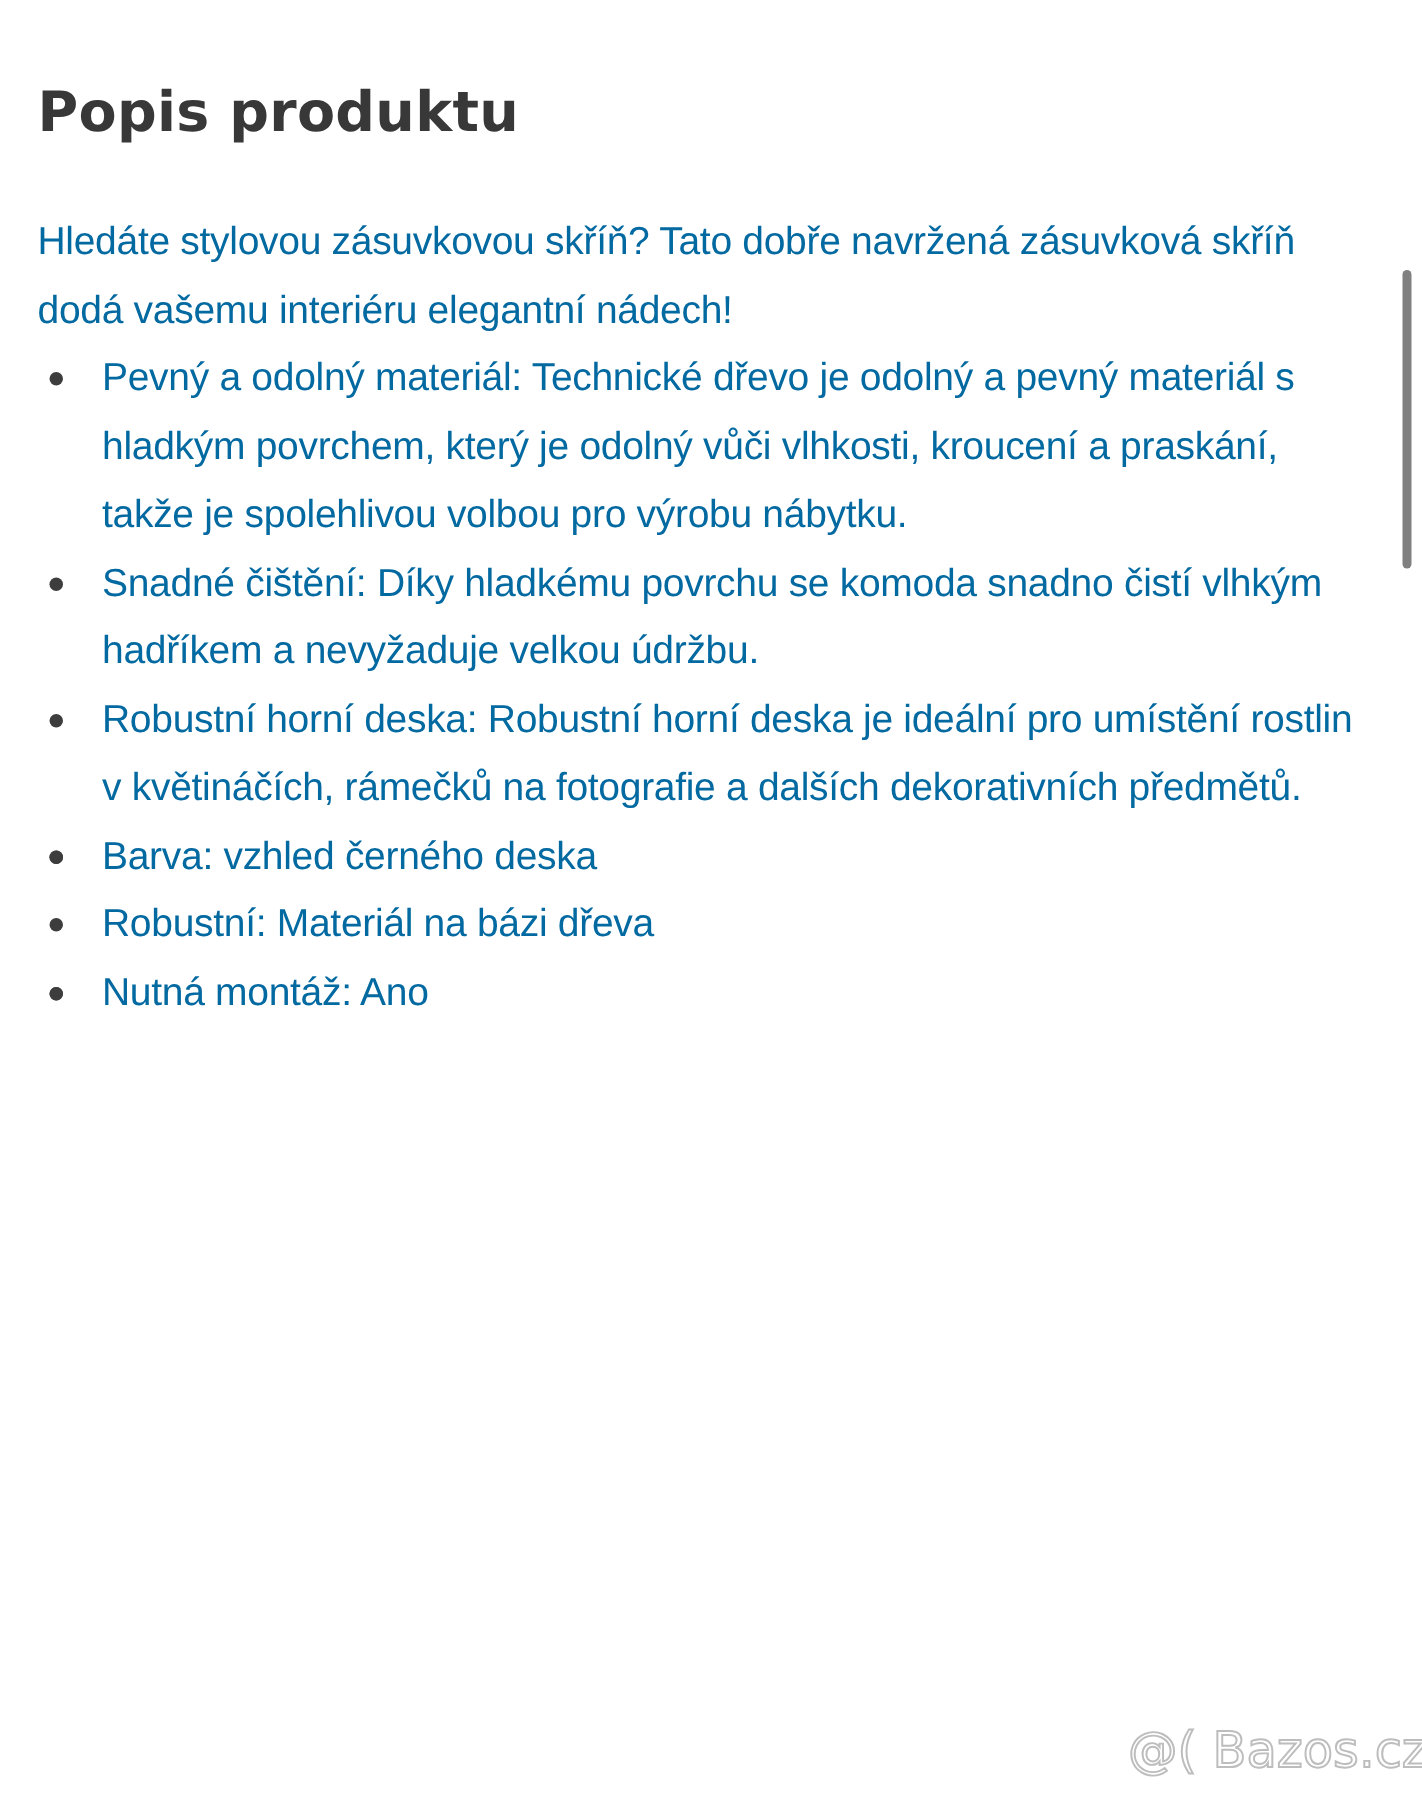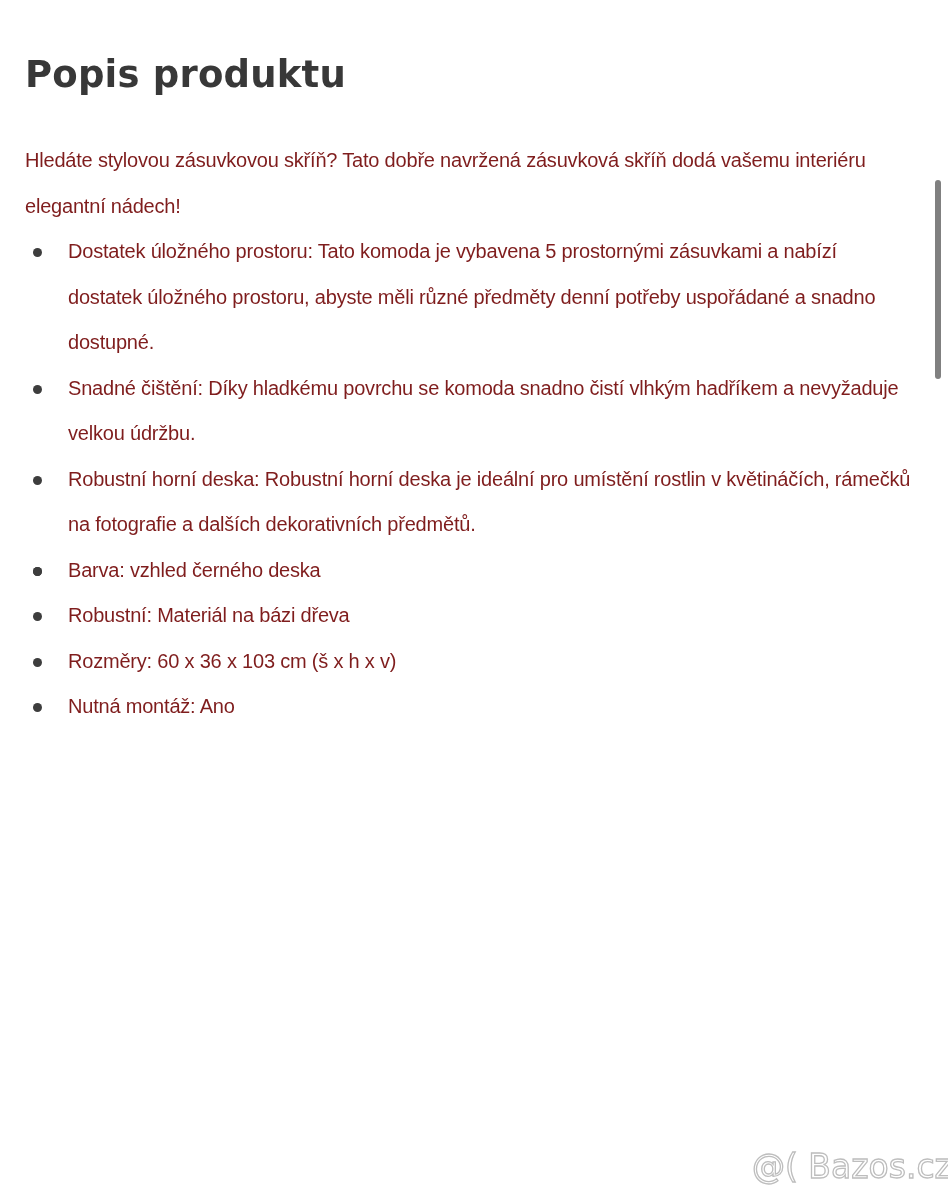--- a/index.html
+++ b/index.html
@@ -32,23 +32,23 @@
       font-size: 37px;
       line-height: 50px;
       color: #383838;
       letter-spacing: 0.2px;
     }
     .content {
       position: absolute;
       left: 25px;
       top: 138px;
       width: 890px;
-      font-size: 20px;
+      font-size: 26px;
       line-height: 45.5px;
-      color: #7f1d1d;
+      color: #0369a1;
       letter-spacing: -0.2px;
     }
     .para {
       margin: 0;
     }
     ul.bullets {
       list-style: none;
       margin: 0;
       padding: 0;
     }
@@ -95,21 +95,21 @@
 
   <h1 class="title">Popis produktu</h1>
 
   <div class="content">
 
     <p class="para">Hledáte stylovou zásuvkovou skříň? Tato dobře navržená zásuvková skříň dodá vašemu interiéru elegantní nádech!</p>
 
     <ul class="bullets">
       <li>
         <span class="dot"></span>
-        <span>Dostatek úložného prostoru: Tato komoda je vybavena 5 prostornými zásuvkami a nabízí dostatek úložného prostoru, abyste měli různé předměty denní potřeby uspořádané a snadno dostupné.</span>
+        <span>Pevný a odolný materiál: Technické dřevo je odolný a pevný materiál s hladkým povrchem, který je odolný vůči vlhkosti, kroucení a praskání, takže je spolehlivou volbou pro výrobu nábytku.</span>
       </li>
       <li>
         <span class="dot"></span>
         <span>Snadné čištění: Díky hladkému povrchu se komoda snadno čistí vlhkým hadříkem a nevyžaduje velkou údržbu.</span>
       </li>
       <li>
         <span class="dot"></span>
         <span>Robustní horní deska: Robustní horní deska je ideální pro umístění rostlin v květináčích, rámečků na fotografie a dalších dekorativních předmětů.</span>
       </li>
     </ul>
@@ -122,21 +122,20 @@
       <li>
         <span class="dot"></span>
         <span>Barva: vzhled černého deska</span>
       </li>
       <li>
         <span class="dot"></span>
         <span>Robustní: Materiál na bázi dřeva</span>
       </li>
       <li>
         <span class="dot"></span>
-        <span>Rozměry: 60 x 36 x 103 cm (š x h x v)</span>
       </li>
       <li>
         <span class="dot"></span>
         <span>Nutná montáž: Ano</span>
       </li>
     </ul>
 
   </div>
 
   <div class="scrollbar"></div>

